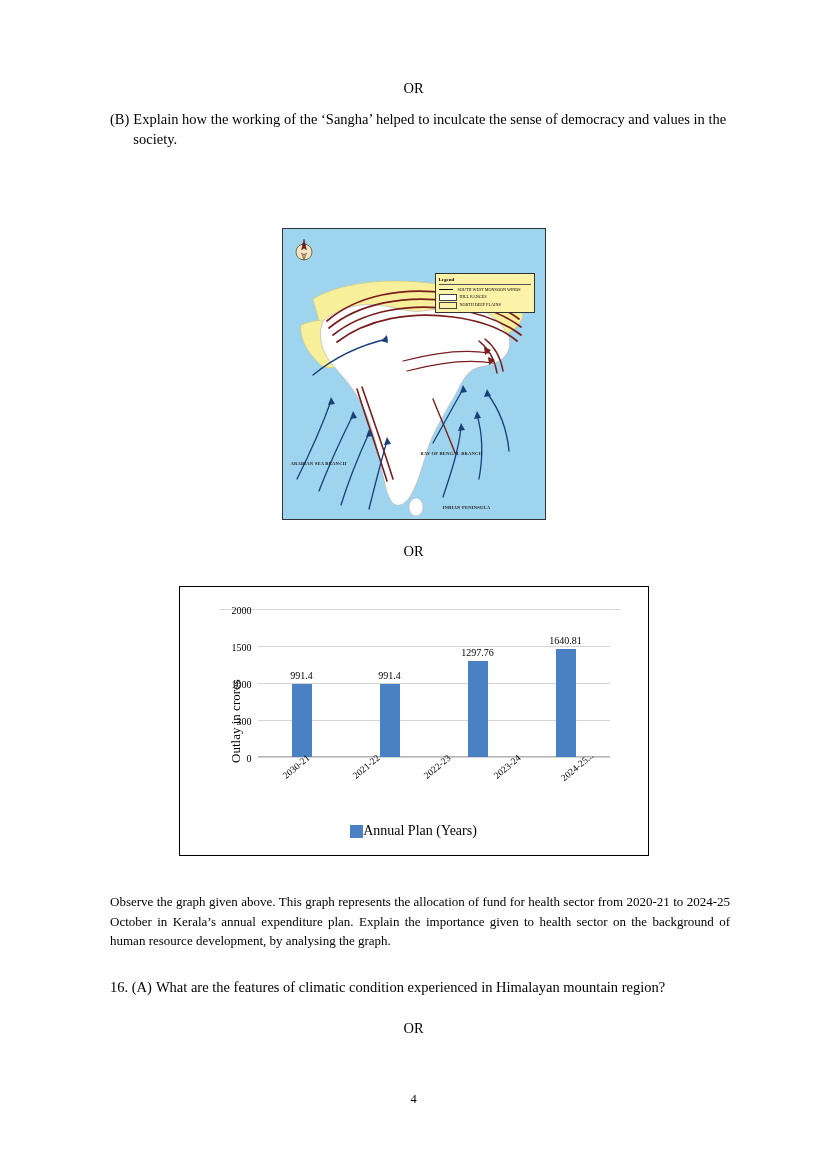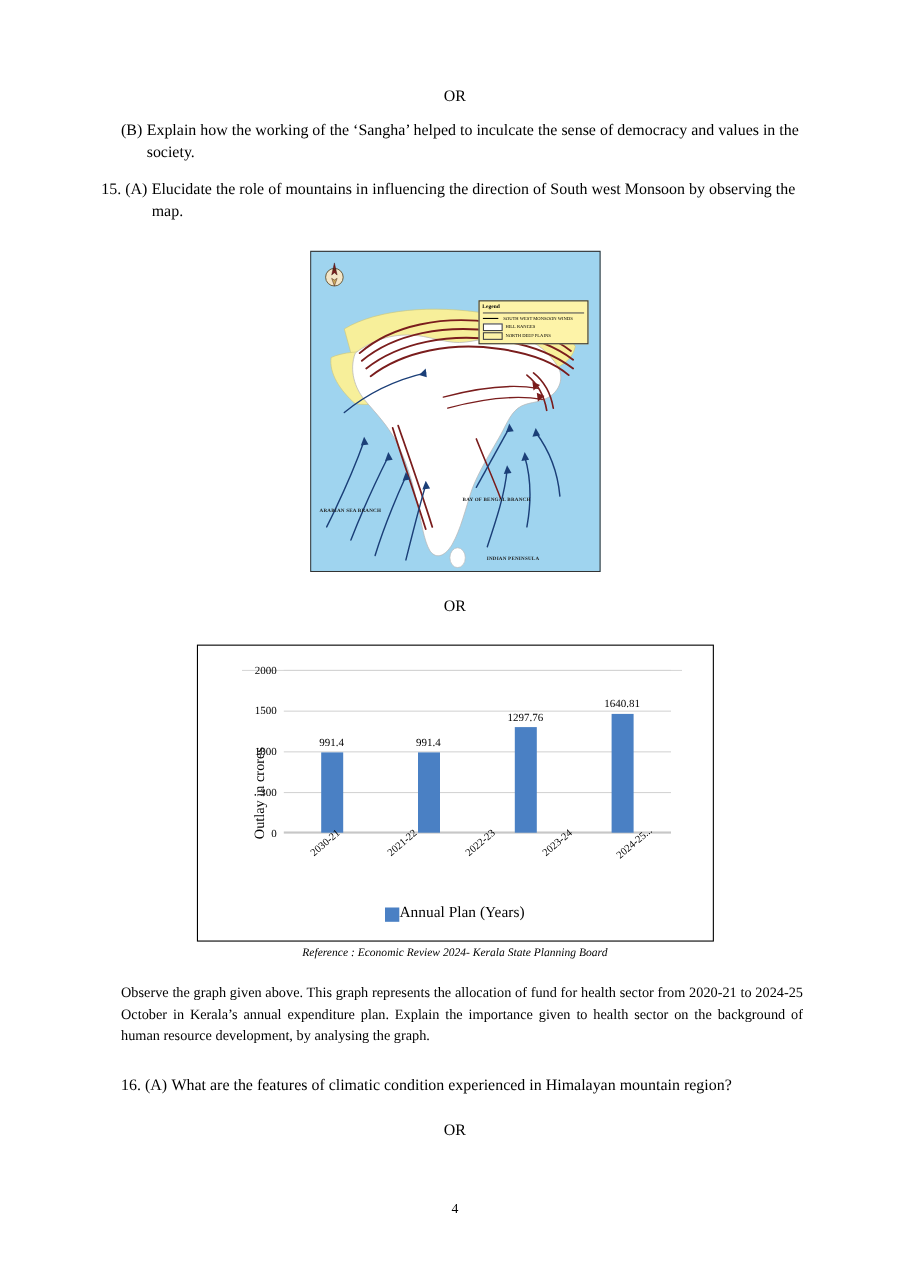--- a/index.html
+++ b/index.html
@@ -261,24 +261,20 @@
 
 <div class="page">
 
   <div style="position:absolute; left:0; right:0; top:80px;" class="or-center">OR</div>
 
   <div class="q-block" style="position:absolute; left:110px; top:110px; width:620px;">
     <div class="q-num">(B)</div>
     <div class="q-text">Explain how the working of the ‘Sangha’ helped to inculcate the sense of democracy and values in the society.</div>
   </div>
 
-  <div class="q-block" style="position:absolute; left:92px; top:163px; width:638px;">
-    <div class="q-num">15. (A)</div>
-    <div class="q-text">Elucidate the role of mountains in influencing the direction of South west Monsoon by observing the map.</div>
-  </div>
 
   <div style="position:absolute; left:0; right:0; top:228px;">
     <div class="map-wrap">
 
 
       <div class="compass">
         <svg width="26" height="26" viewBox="0 0 26 26">
           <circle cx="13" cy="15" r="8" fill="#f3e6c8" stroke="#5a4a2a" stroke-width="0.8"></circle>
           <polygon points="13,2 15.5,13 13,11 10.5,13" fill="#7a1d1d" stroke="#3a1010" stroke-width="0.4"></polygon>
           <polygon points="13,23 10.5,16 13,17.6 15.5,16" fill="#caa85a" stroke="#3a1010" stroke-width="0.4"></polygon>
@@ -444,21 +440,20 @@
               <div class="xtick">2024-25...</div>
             </div>
           </div>
 
         <div class="legend-chart">
           <span class="swatch"></span>
           <span>Annual Plan (Years)</span>
         </div>
       </div>
     </div>
-    <div class="ref-line">Reference : Economic Review 2024- Kerala State Planning Board</div>
   </div>
 
   <div class="body-par" style="position:absolute; left:110px; top:892px; width:620px;">Observe the graph given above. This graph represents the allocation of fund for health sector from 2020-21 to 2024-25 October in Kerala’s annual expenditure plan. Explain the importance given to health sector on the background of human resource development, by analysing the graph.</div>
 
   <div class="q-block" style="position:absolute; left:110px; top:978px; width:620px;">
     <div class="q-num">16. (A)</div>
     <div class="q-text justify">What are the features of climatic condition experienced in Himalayan mountain region?</div>
   </div>
 
   <div style="position:absolute; left:0; right:0; top:1020px;" class="or-center">OR</div>

